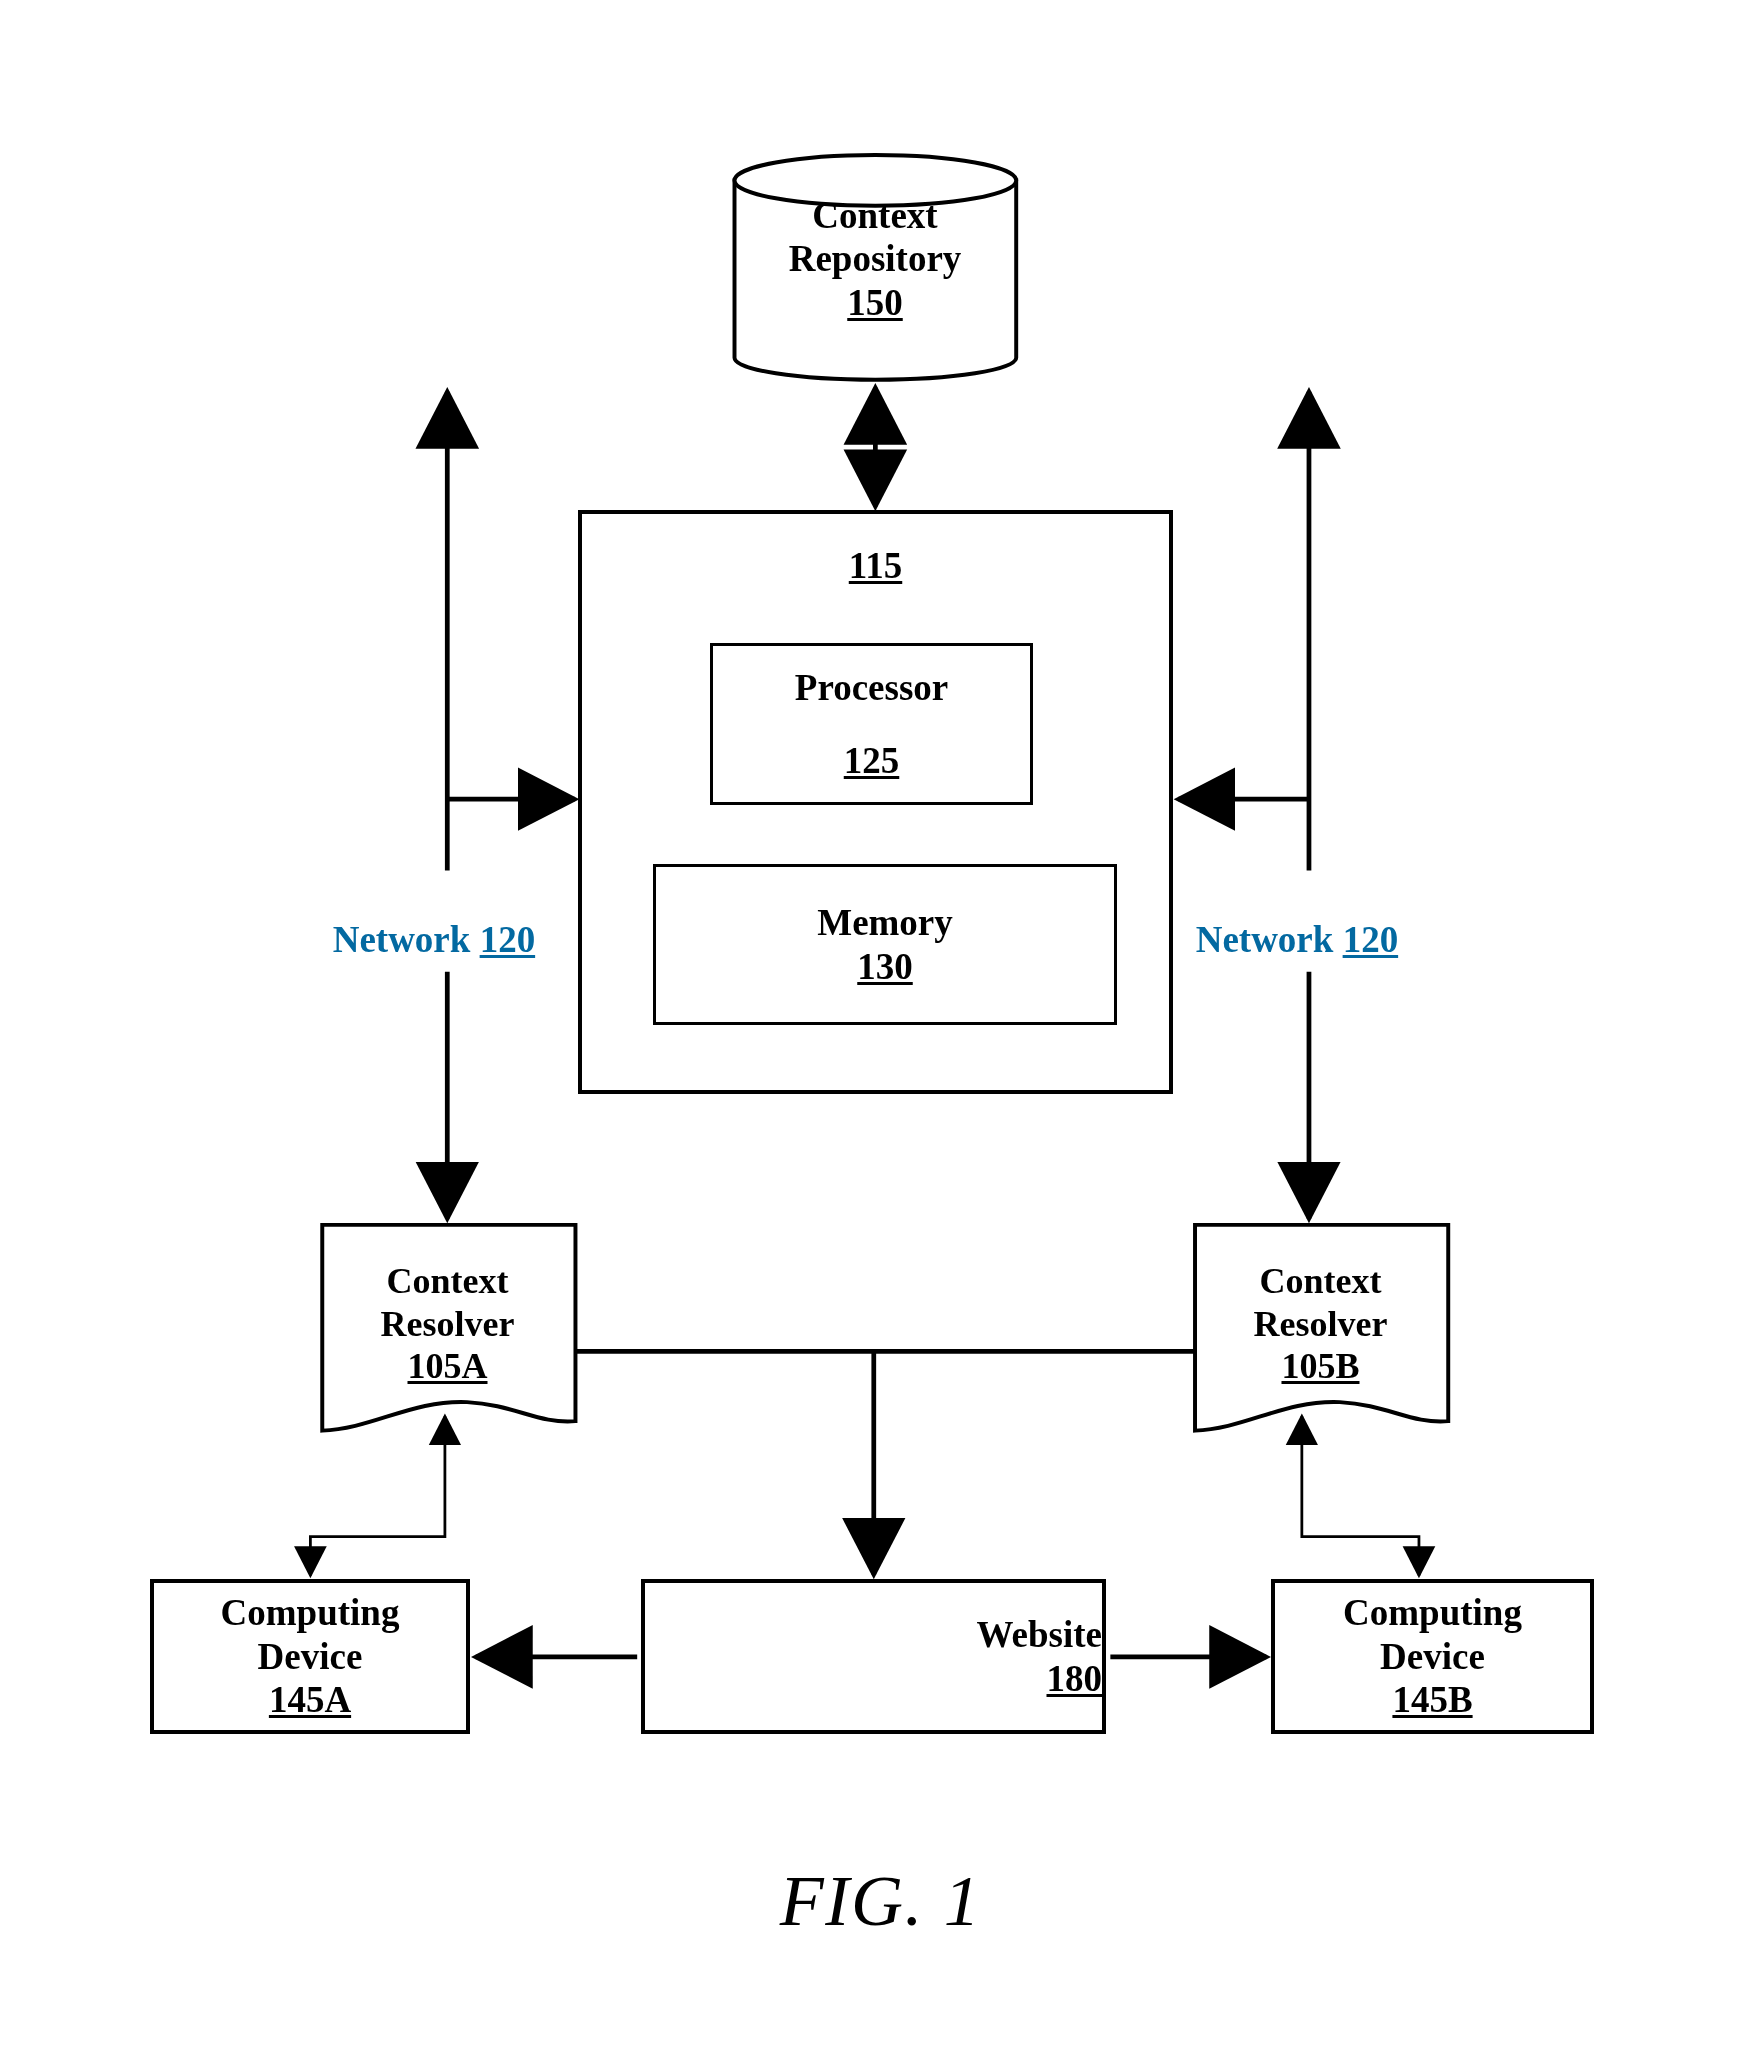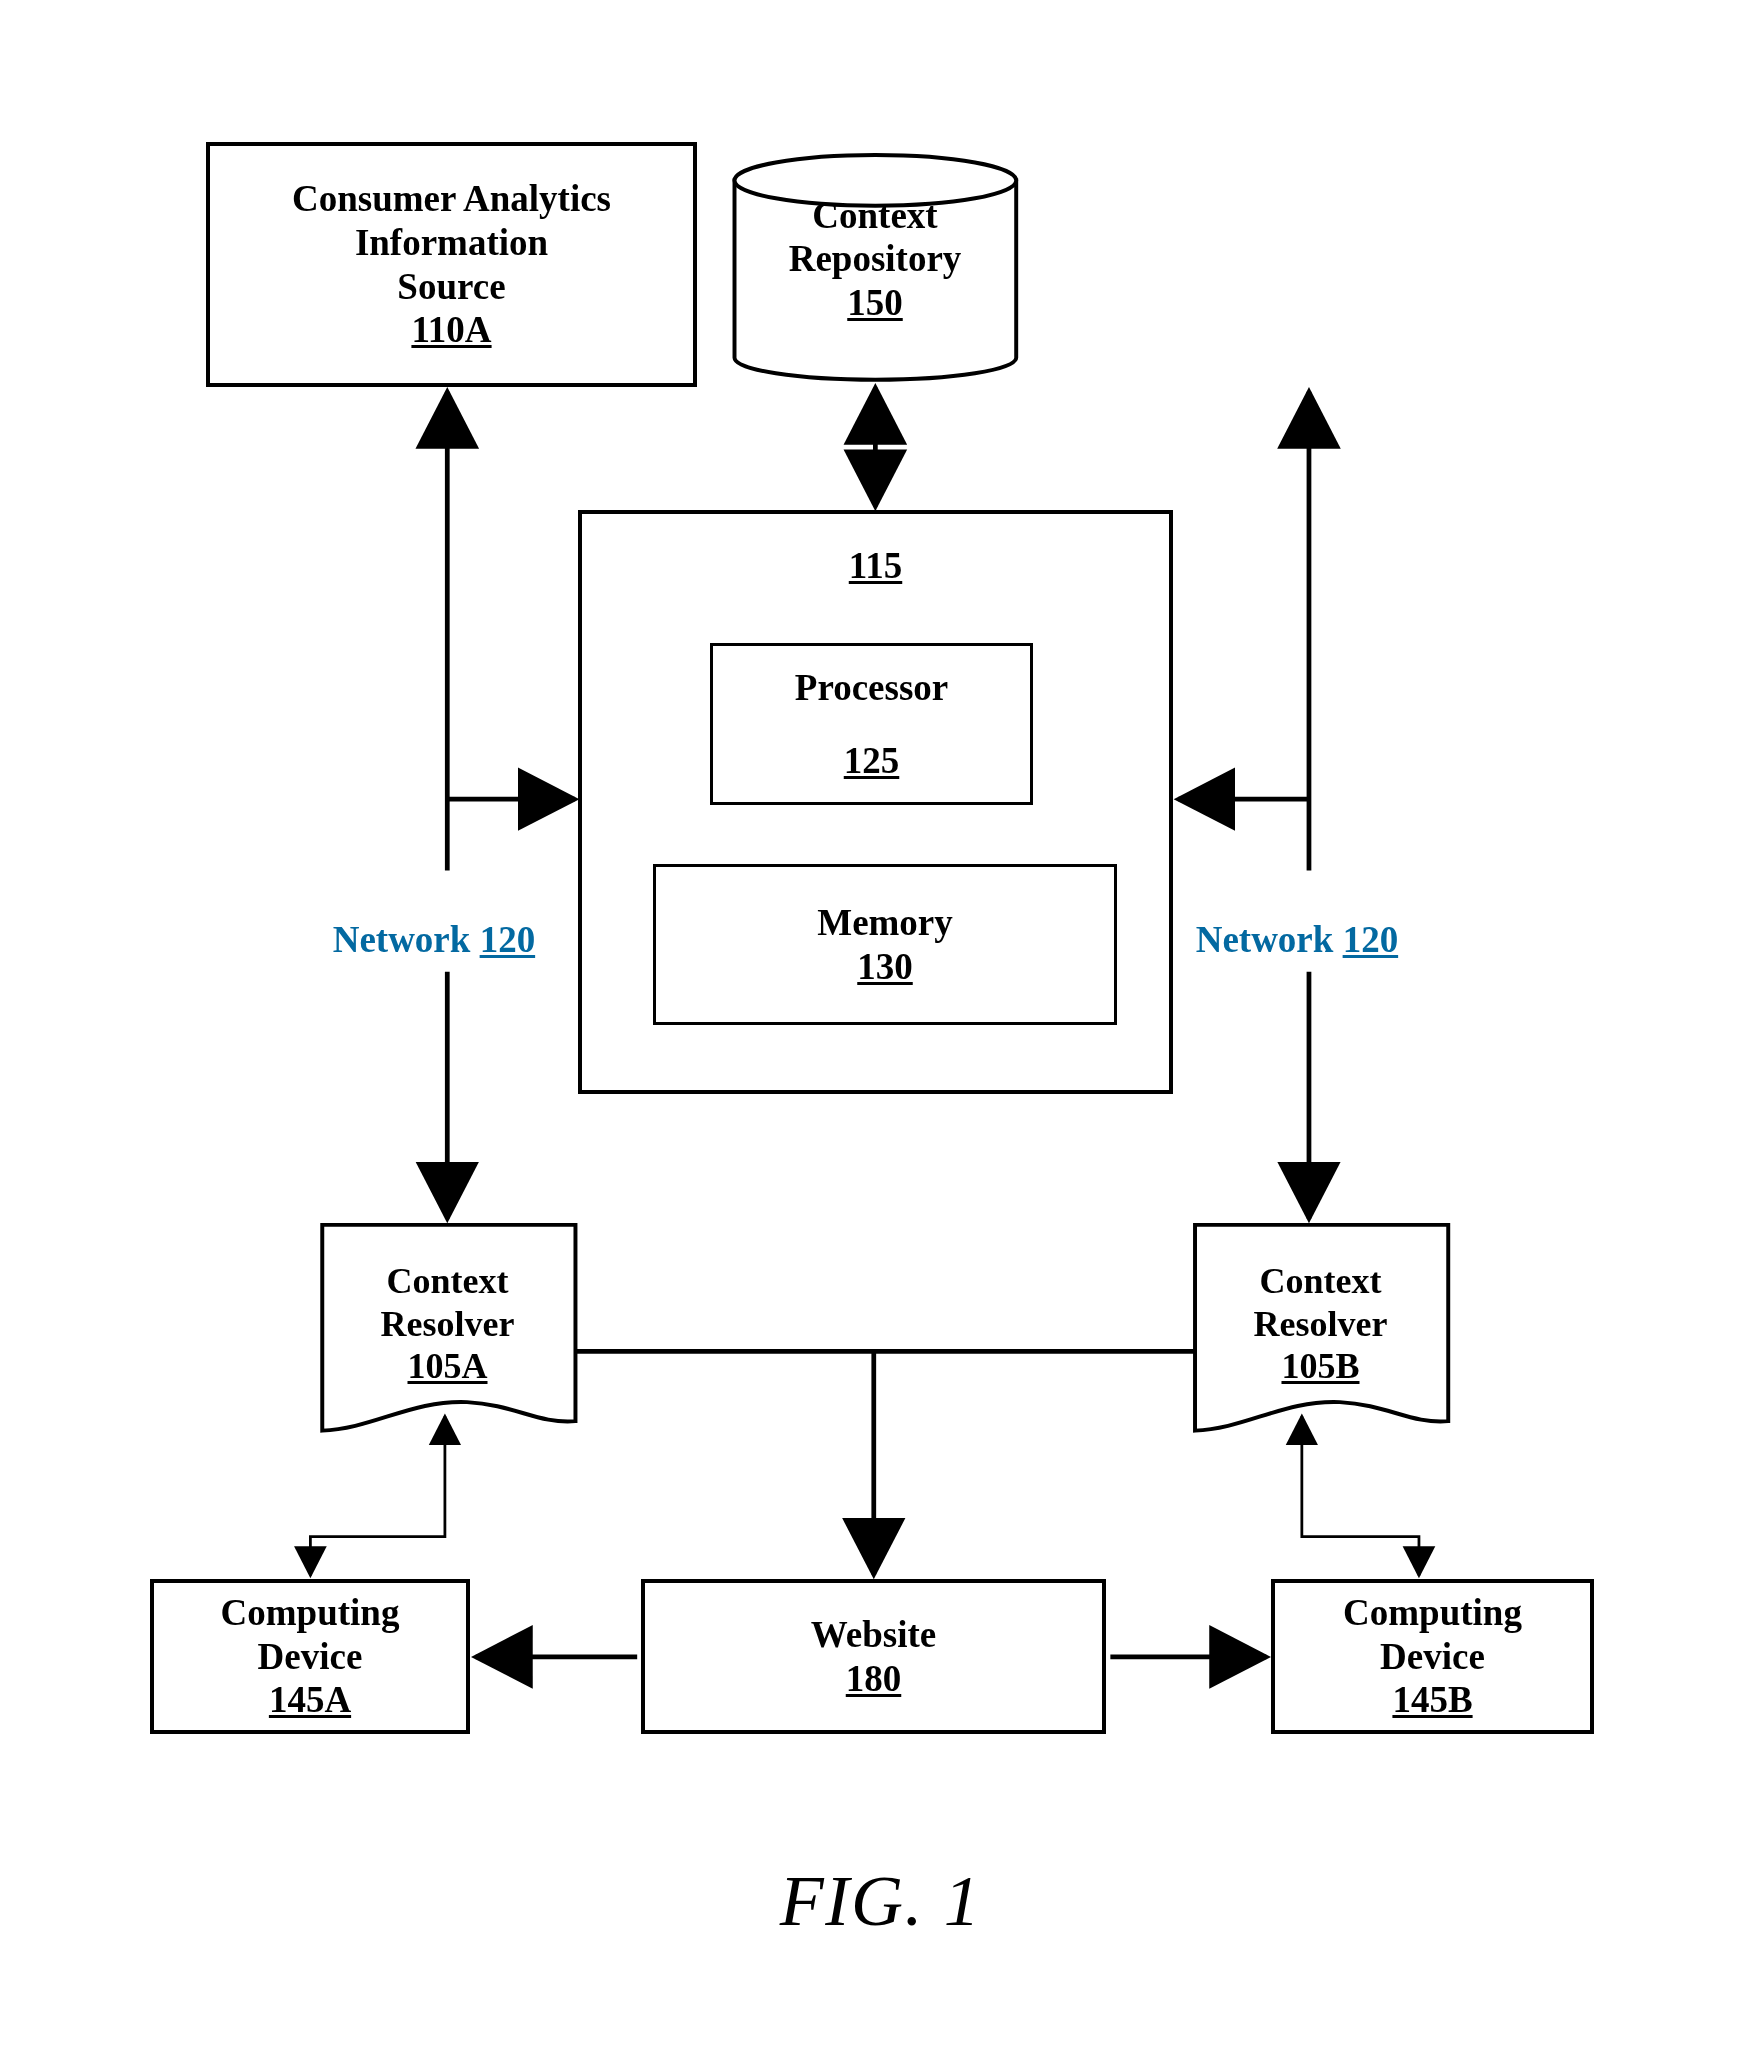--- a/index.html
+++ b/index.html
@@ -85,20 +85,21 @@
     left: 1193px; top: 1225px; width: 255px; height: 198px;
     font-size: 36px; border: 0; background: transparent;
   }
   #computing-device-a {
     left: 150px; top: 1579px; width: 320px; height: 155px;
     font-size: 37px;
   }
   #website-box {
     left: 641px; top: 1579px; width: 465px; height: 155px;
     font-size: 37px;
+    align-items: flex-end;
   }
   #computing-device-b {
     left: 1271px; top: 1579px; width: 323px; height: 155px;
     font-size: 37px;
   }
 
   
   .network-label {
     position: absolute;
     color: #0369a1;
@@ -181,26 +182,20 @@
 
     <line x1="805" y1="2094" x2="601" y2="2094" stroke="#000000" stroke-width="6" marker-end="url(#ahs)"></line>
 
     <line x1="1403" y1="2094" x2="1600" y2="2094" stroke="#000000" stroke-width="6" marker-end="url(#ahs)"></line>
 
     <polyline points="562,1790 562,1942 392,1942 392,1991" fill="none" stroke="#000000" stroke-width="3.5" marker-start="url(#ah-start)" marker-end="url(#ah)"></polyline>
 
     <polyline points="1645,1790 1645,1942 1793,1942 1793,1991" fill="none" stroke="#000000" stroke-width="3.5" marker-start="url(#ah-start)" marker-end="url(#ah)"></polyline>
   </svg>
 
-  <div class="node rect" id="consumer-analytics-source">
-    <span class="ln">Consumer Analytics</span>
-    <span class="ln">Information</span>
-    <span class="ln">Source</span>
-    <span class="ref">110A</span>
-  </div>
 
   <div class="node" id="context-repository-label">
     <span class="ln">Context</span>
     <span class="ln">Repository</span>
     <span class="ref">150</span>
   </div>
 
 
   <div class="node rect" id="context-analysis-system">
     <span class="ref">115</span>

